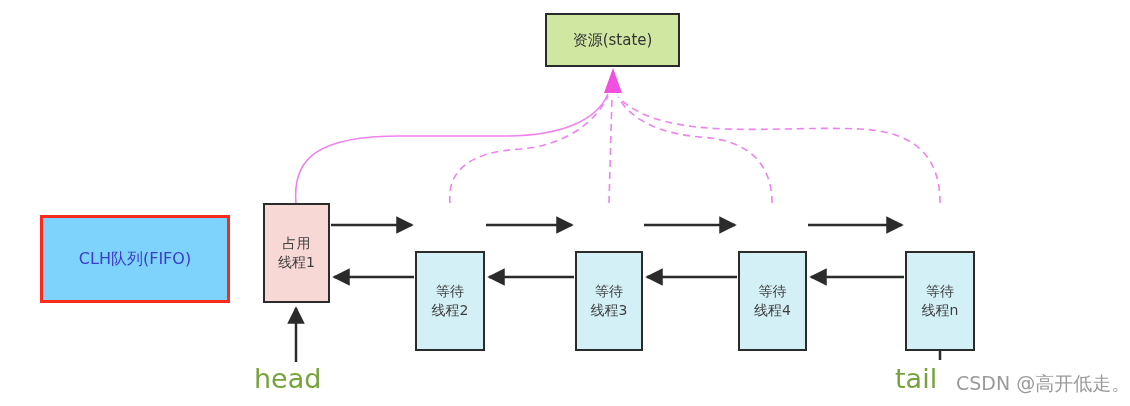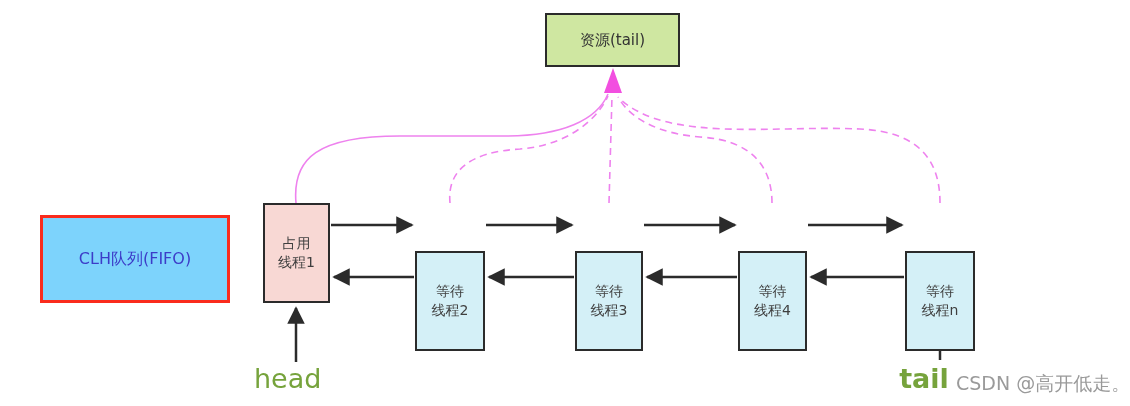--- a/index.html
+++ b/index.html
@@ -36,21 +36,21 @@
   .node1 { left:263px; width:67px; }
   .node2 { left:415px; width:70px; }
   .node3 { left:575px; width:68px; }
   .node4 { left:738px; width:69px; }
   .node5 { left:905px; width:70px; }
 
   .pointer-label {
     position:absolute; color:var(--pointer_text); font-size:27px;
   }
   .head-label { left:254px; top:363px; width:84px; text-align:left; }
-  .tail-label { left:895px; top:363px; width:58px; text-align:center; font-weight:bold; }
+  .tail-label { left:895px; top:363px; width:58px; text-align:left; font-weight:normal; }
   .watermark {
     position:absolute; left:956px; top:371px; font-size:19px;
     color:var(--watermark_text); white-space:nowrap;
   }
 </style>
 </head>
 <body>
 
 <div id="canvas">
 
@@ -76,21 +76,21 @@
 
     <path class="resource-link" d="M296,203 C292,158 318,136 400,136 L505,136 C562,136 597,120 608,94"></path>
     <path class="resource-link dashed" d="M450,203 C447,172 468,152 520,149 C562,146 595,124 608,96"></path>
     <path class="resource-link dashed" d="M609,203 L612,96"></path>
     <path class="resource-link dashed" d="M772,203 C772,167 752,140 700,137 C664,134 632,122 618,97"></path>
     <path class="resource-link dashed" d="M940,203 C940,163 922,132 860,129 C775,125 668,143 620,99"></path>
     <polygon class="resource-arrowhead" points="613,68 604,93 622,93"></polygon>
   </svg>
 
   <div class="box resource-box">
-    <span>资源(tail)</span>
+    <span>资源(state)</span>
   </div>
 
   <div class="box clh-box">
     <span>CLH队列(FIFO)</span>
   </div>
 
   <div class="box node node1 occupying">
     <div>
       <div>占用</div>
       <div>线程1</div>

